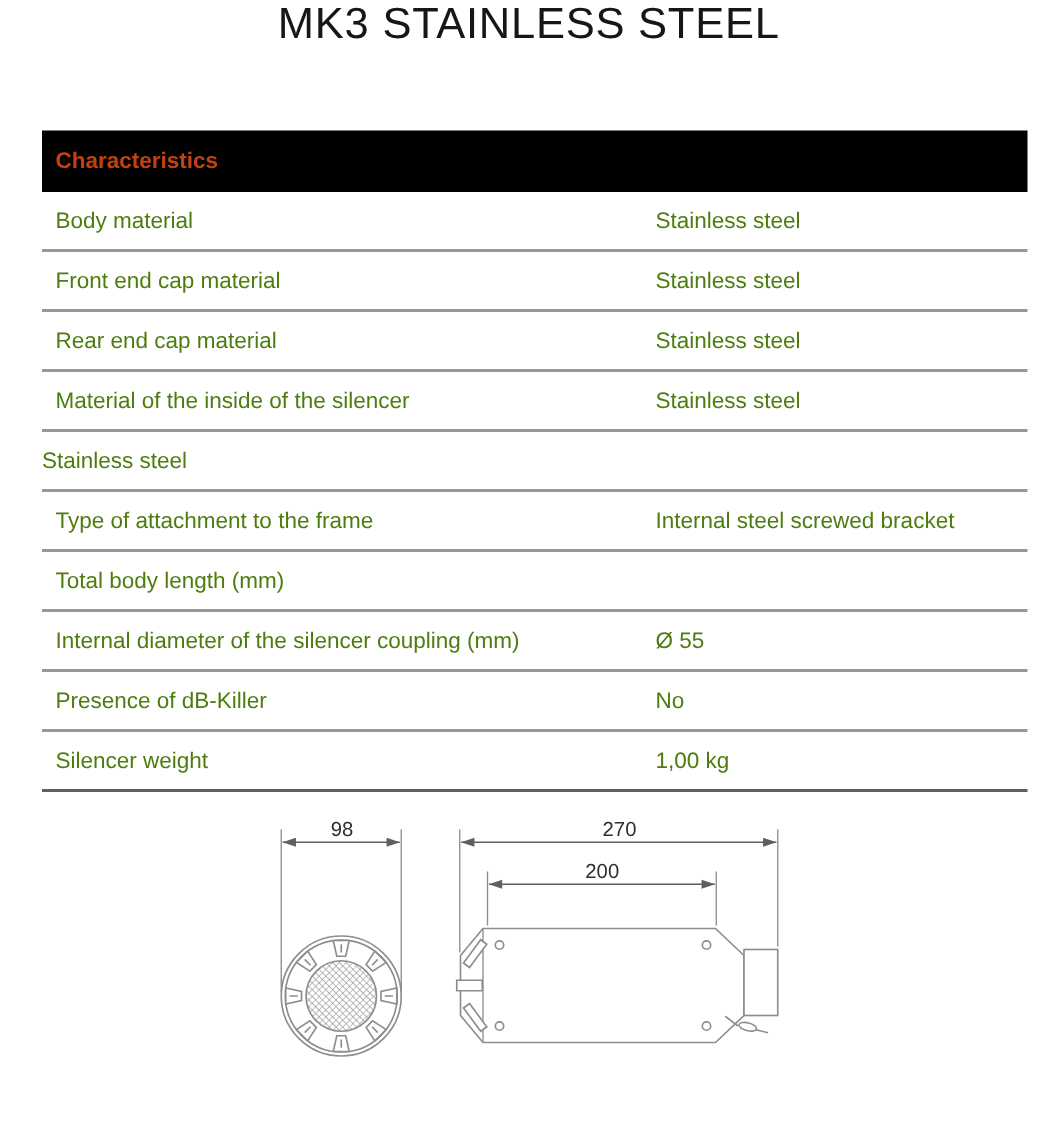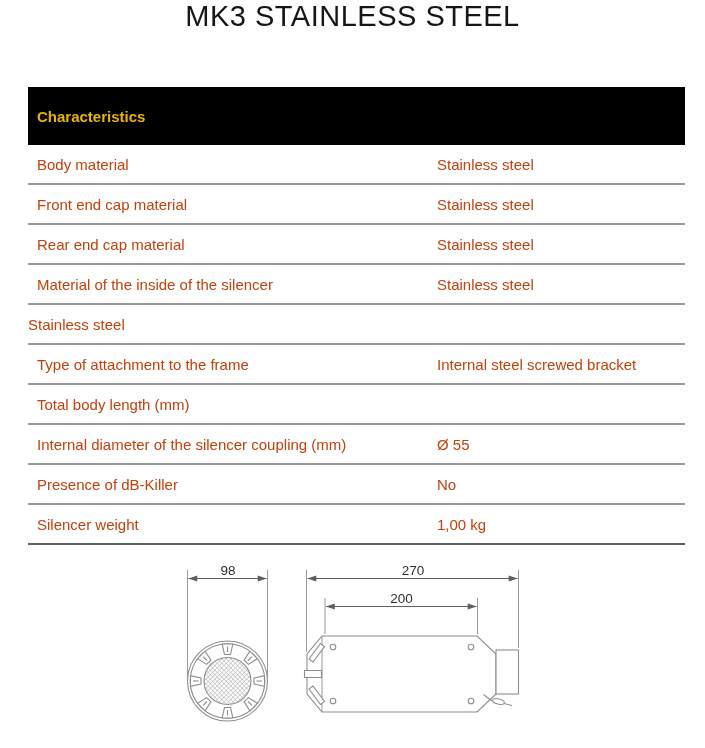--- a/index.html
+++ b/index.html
@@ -8,27 +8,27 @@
     font-family:"Liberation Sans",sans-serif;color:#1a1a1a;
     overflow:hidden;
   }
   h1.page-title{
     margin:0;height:33px;line-height:33px;
     text-align:center;font-size:29px;font-weight:400;
     letter-spacing:.5px;color:#161616;
   }
   .char-table{margin:54px 20px 0 28px;width:657px;}
   .thead{
-    background:#000;color:#eab308;height:58px;box-sizing:border-box;
+    background:#000;color:#c2410c;height:41px;box-sizing:border-box;
     display:flex;align-items:center;padding:18px 9px;
     font-size:15px;font-weight:700;
   }
   .row{
     display:flex;align-items:center;height:40px;box-sizing:border-box;
-    border-bottom:2px solid #989898;font-size:15px;color:#c2410c;
+    border-bottom:2px solid #989898;font-size:15px;color:#4d7c0f;
   }
   .row:last-child{border-bottom-color:#5f5f5f;}
   .row .label{width:409px;padding-left:9px;box-sizing:border-box;}
   .row .value{flex:1;}
   svg.drawing{display:block;}
   .draw{stroke:#8d8d8d;stroke-width:1.1;fill:none;}
   .draw-fill{stroke:#8d8d8d;stroke-width:1.1;fill:#ffffff;}
   .ext{stroke:#8d8d8d;stroke-width:.9;fill:none;}
   .dim{stroke:#5f5f5f;stroke-width:1;fill:none;}
   .dim-label{

